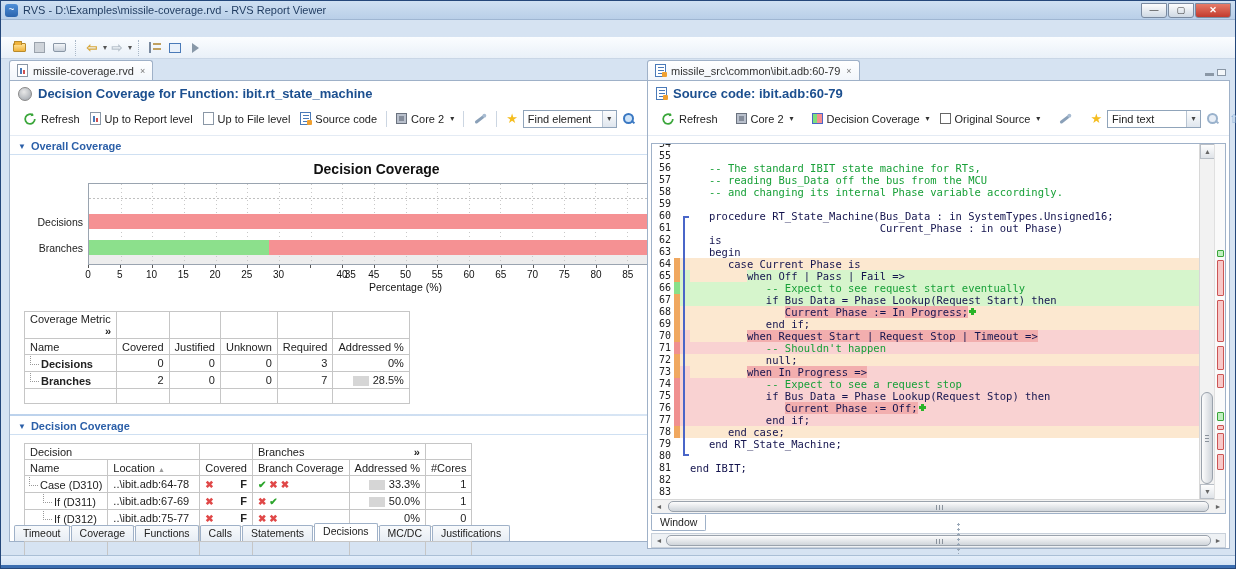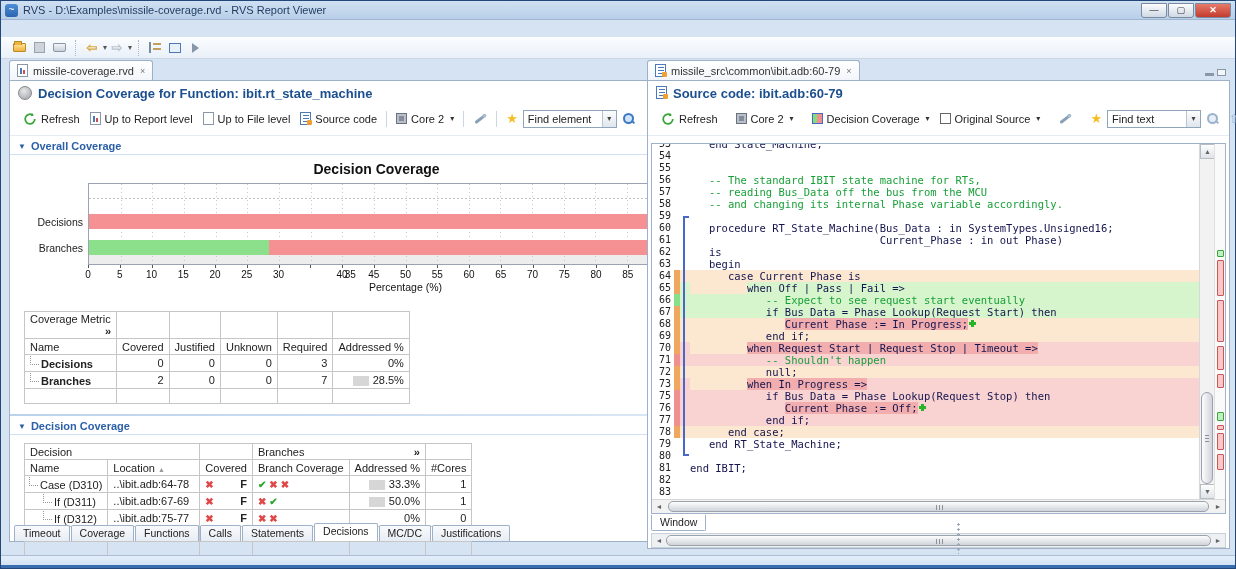--- a/index.html
+++ b/index.html
@@ -41,21 +41,21 @@
   .panel { position:absolute; }
   .tabrow { height:21px; display:flex; align-items:flex-end; }
   .etab { background:linear-gradient(#ffffff,#f2f6fb); border:1px solid #9fb1c8; border-bottom:none; border-radius:3px 3px 0 0;
     height:20px; display:flex; align-items:center; padding:0 7px; font-size:11px; color:#333; }
   .etab .close { margin-left:6px; color:#777; font-size:9px; }
   .view-body { background:#fff; border:1px solid #9fb1c8; position:relative; }
   .view-btns { margin-left:auto; display:flex; gap:3px; padding:0 4px 4px 0; }
   .vb { width:9px; height:7px; border:1px solid #8a97a6; background:#f4f7fa; }
   .vb.min { height:3px; margin-top:4px; border-top:2px solid #8a97a6; }
 
-  .vheader { display:flex; padding:5px 22px 2px 8px; }
+  .vheader { display:flex; align-items:center; padding:5px 22px 2px 8px; }
   .vheader .htitle { font-size:13px; font-weight:bold; color:#1c4f8f; margin-left:6px; }
   .sphere { width:14px; height:14px; border-radius:50%; background:radial-gradient(circle at 5px 4px,#e8e8e8,#9aa0a8); border:1px solid #888; }
   .doc-ico { width:11px; height:13px; background:#fff; border:1px solid #8a97a6; position:relative; }
   .doc-ico.report::before { content:""; position:absolute; left:2px; bottom:2px; width:2px; height:6px; background:#4a7ab8; }
   .doc-ico.report::after { content:""; position:absolute; left:5px; bottom:2px; width:2px; height:4px; background:#d05050; }
   .doc-ico.src { border-color:#4a7ab8; }
   .doc-ico.src::before { content:""; position:absolute; left:2px; top:2px; width:6px; height:1px; background:#4a7ab8; box-shadow:0 3px 0 #4a7ab8, 0 6px 0 #4a7ab8; }
   .doc-ico.src::after { content:""; position:absolute; right:-2px; bottom:-1px; width:5px; height:5px; background:#f0a030; border-radius:1px; }
 
   .vtoolbar { display:flex; align-items:center; padding:6px 6px 7px 8px; border-bottom:1px solid #e4ebf4; }
@@ -586,25 +586,20 @@
 
         <div class="vsep"></div>
 
       </div>
 
       <div id="codewrap">
         <div id="codemain">
           <div id="lines">
             <div id="linescol">
                 <div class="cl">
-                  <div class="ln">53</div>
-                  <div class="gut"></div>
-                  <div class="txt"><span>   end State_Machine;</span></div>
-                </div>
-                <div class="cl">
                   <div class="ln">54</div>
                   <div class="gut"></div>
                   <div class="txt"></div>
                 </div>
                 <div class="cl">
                   <div class="ln">55</div>
                   <div class="gut"></div>
                   <div class="txt"></div>
                 </div>
                 <div class="cl">
@@ -689,20 +684,25 @@
                 </div>
                 <div class="cl">
                   <div class="ln">72</div>
                   <div class="gut o"></div>
                   <div class="txt bg-o"><span>            null;</span></div>
                 </div>
                 <div class="cl">
                   <div class="ln">73</div>
                   <div class="gut o"></div>
                   <div class="txt bg-p"><span class="seg-io">         </span><span class="seg-hl">when In_Progress =&gt;</span></div>
+                </div>
+                <div class="cl">
+                  <div class="ln">74</div>
+                  <div class="gut r"></div>
+                  <div class="txt bg-p"><span>            </span><span class="seg-m">-- Expect to see a request_stop</span></div>
                 </div>
                 <div class="cl">
                   <div class="ln">75</div>
                   <div class="gut r"></div>
                   <div class="txt bg-p"><span>            if Bus_Data = Phase_Lookup(Request_Stop) then</span></div>
                 </div>
                 <div class="cl">
                   <div class="ln">76</div>
                   <div class="gut r"></div>
                   <div class="txt bg-p"><span>               </span><span class="seg-hl">Current_Phase := Off;</span><span class="plus"></span></div>

